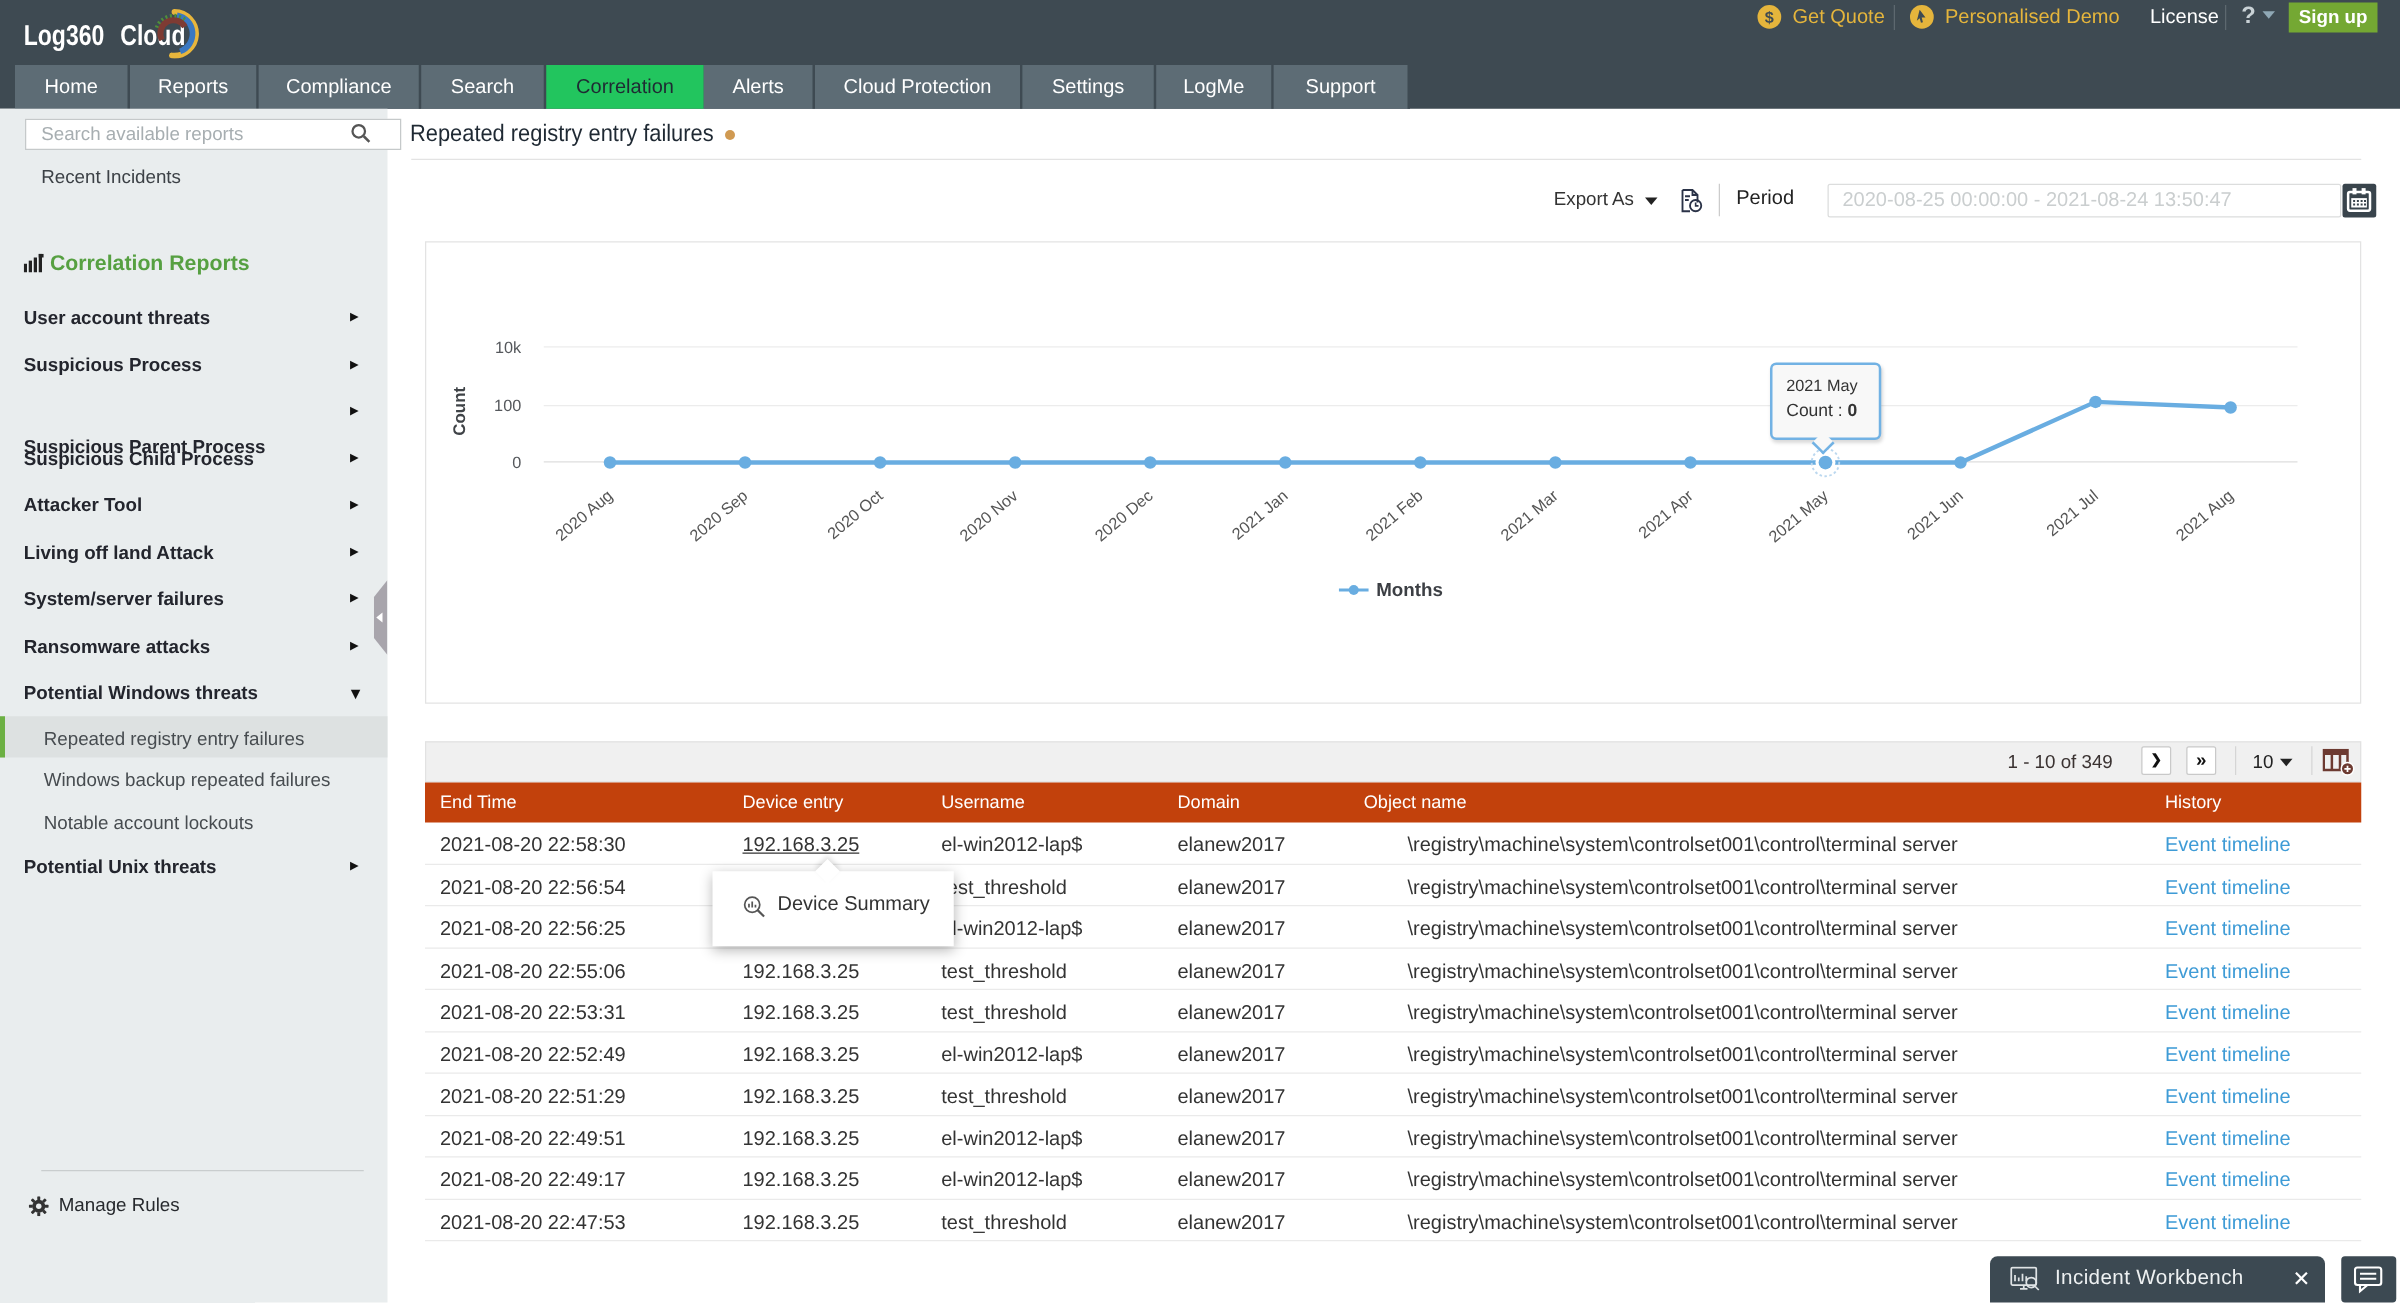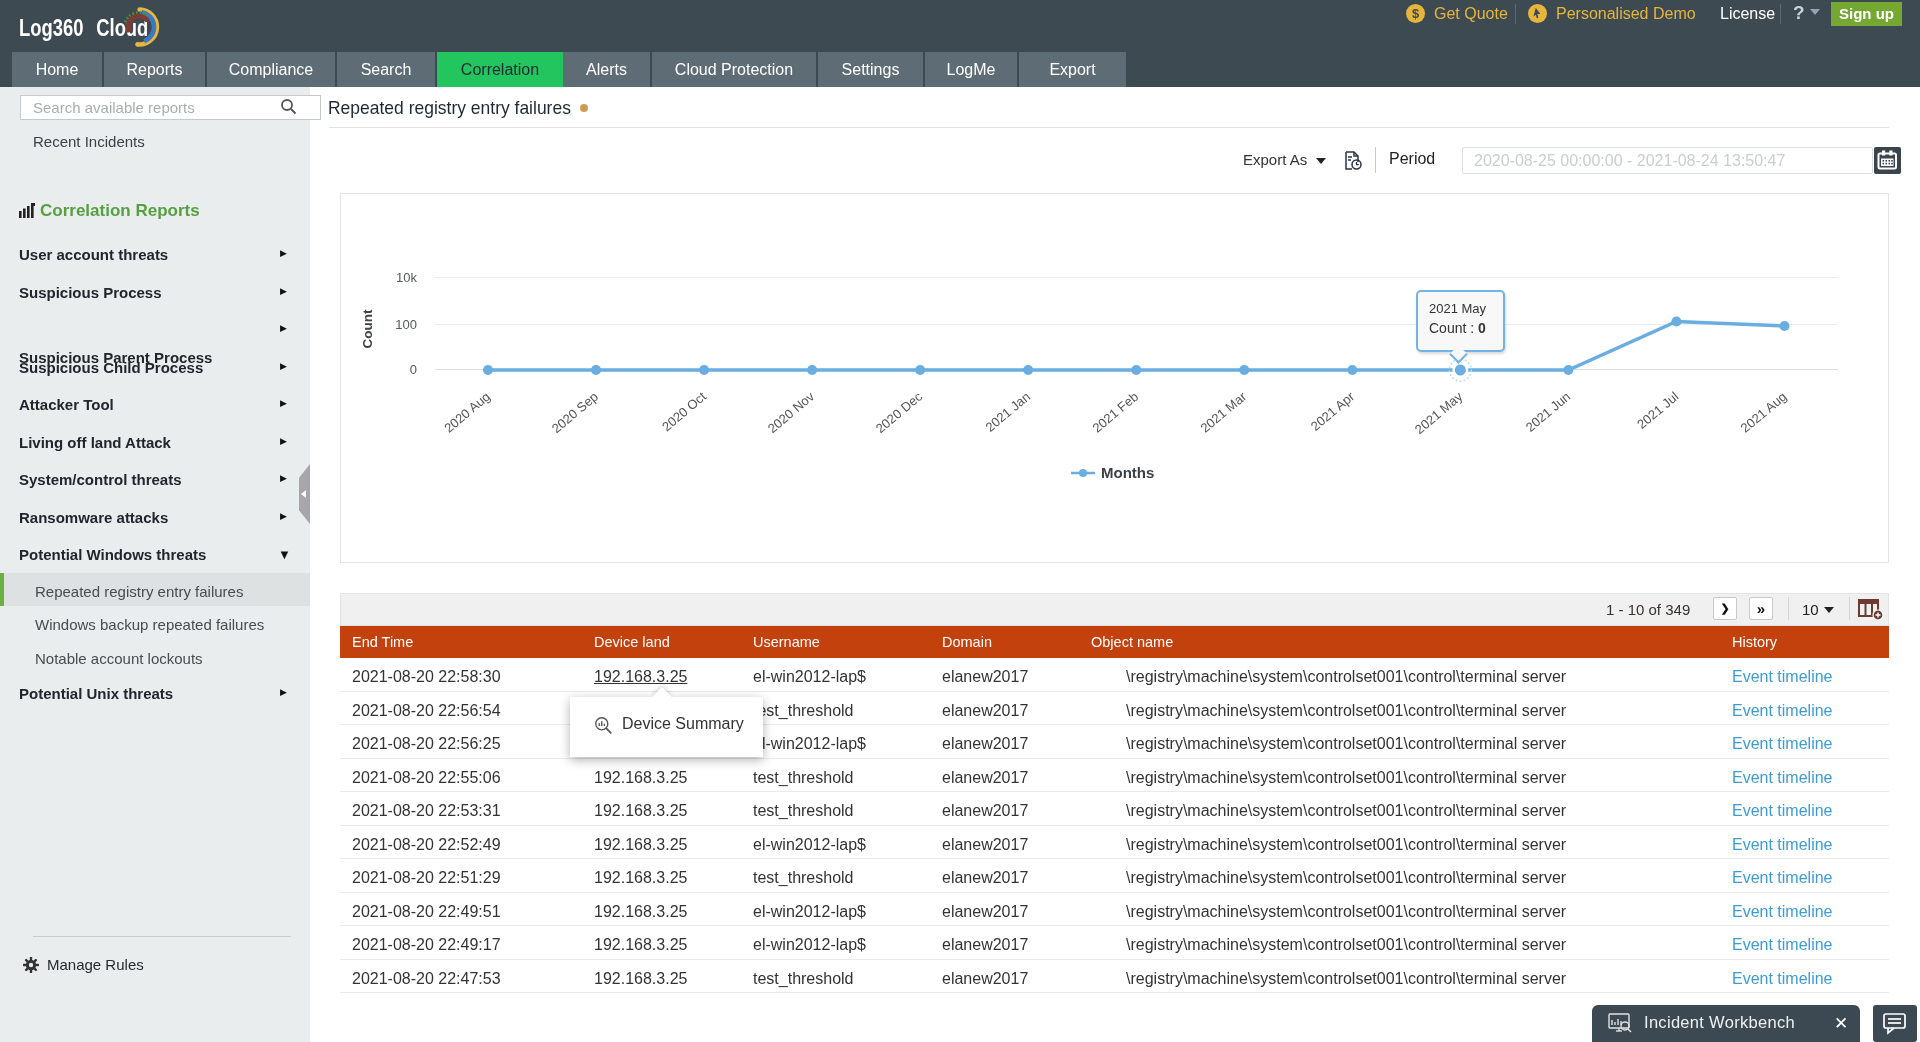--- a/index.html
+++ b/index.html
@@ -109,21 +109,21 @@
 <div id="nav">
     <div class="tab" style="left: 12px; width: 92px;">Home</div>
     <div class="tab" style="left: 104px; width: 103px;">Reports</div>
     <div class="tab" style="left: 207px; width: 130px;">Compliance</div>
     <div class="tab" style="left: 337px; width: 100px;">Search</div>
     <div class="tab active" style="left: 437px; width: 126px;">Correlation</div>
     <div class="tab" style="left: 563px; width: 89px;">Alerts</div>
     <div class="tab" style="left: 652px; width: 166px;">Cloud Protection</div>
     <div class="tab" style="left: 818px; width: 107px;">Settings</div>
     <div class="tab" style="left: 925px; width: 94px;">LogMe</div>
-    <div class="tab" style="left: 1019px; width: 109px;">Export</div>
+    <div class="tab" style="left: 1019px; width: 109px;">Support</div>
   </div>
 <div id="sidebar">
   <div id="search">Search available reports</div>
   <svg id="searchmag" width="17" height="17" viewBox="0 0 17 17">
       <circle cx="7" cy="7" r="5" fill="none" stroke="#555" stroke-width="1.8"></circle>
       <line x1="11" y1="11" x2="15.5" y2="15.5" stroke="#555" stroke-width="2"></line>
     </svg>
   <div class="subitem" style="left:33px; top:46px; color:#3c4146;">Recent Incidents</div>
   <svg id="crbars" width="16" height="15" viewBox="0 0 16 15">
       <rect x="0" y="8" width="2.6" height="7" fill="#222"></rect>
@@ -140,21 +140,21 @@
       <div class="sideitem" style="top: 196.5px;">Suspicious Process</div>
       <div class="arr" style="top: 198.5px;">▶</div>
       <div class="sideitem" style="top: 234px; margin-top: 28px;">Suspicious Parent Process</div>
       <div class="arr" style="top: 236px;">▶</div>
       <div class="sideitem" style="top: 271.5px;">Suspicious Child Process</div>
       <div class="arr" style="top: 273.5px;">▶</div>
       <div class="sideitem" style="top: 309px;">Attacker Tool</div>
       <div class="arr" style="top: 311px;">▶</div>
       <div class="sideitem" style="top: 346.5px;">Living off land Attack</div>
       <div class="arr" style="top: 348.5px;">▶</div>
-      <div class="sideitem" style="top: 384px;">System/control threats</div>
+      <div class="sideitem" style="top: 384px;">System/server failures</div>
       <div class="arr" style="top: 386px;">▶</div>
       <div class="sideitem" style="top: 421.5px;">Ransomware attacks</div>
       <div class="arr" style="top: 423.5px;">▶</div>
       <div class="sideitem" style="top: 459px;">Potential Windows threats</div>
       <div class="arr" style="top: 460px; font-size: 13px; left: 278px;">▼</div>
       <div class="subitem" style="top: 495.5px;">Repeated registry entry failures</div>
       <div class="subitem" style="top: 529px;">Windows backup repeated failures</div>
       <div class="subitem" style="top: 562.5px;">Notable account lockouts</div>
       <div class="sideitem" style="top: 598px;">Potential Unix threats</div>
       <div class="arr" style="top: 600px;">▶</div>
@@ -269,21 +269,21 @@
   <svg class="abs" style="left:1858px; top:599px;" width="26" height="22" viewBox="0 0 26 22">
       <rect x="1" y="1" width="19" height="16" fill="none" stroke="#6d3a31" stroke-width="2"></rect>
       <rect x="1" y="1" width="19" height="4" fill="#6d3a31"></rect>
       <line x1="7.5" y1="5" x2="7.5" y2="17" stroke="#6d3a31" stroke-width="2"></line>
       <line x1="14" y1="5" x2="14" y2="17" stroke="#6d3a31" stroke-width="2"></line>
       <circle cx="20" cy="16" r="5" fill="#6d3a31" stroke="#fff" stroke-width="1.2"></circle>
       <path d="M20 13.5v5M17.5 16h5" stroke="#fff" stroke-width="1.4"></path>
     </svg>
   <div id="thead">
     <span style="left:12px;">End Time</span>
-    <span style="left:254px;">Device land</span>
+    <span style="left:254px;">Device entry</span>
     <span style="left:413px;">Username</span>
     <span style="left:602px;">Domain</span>
     <span style="left:751px;">Object name</span>
     <span style="left:1392px;">History</span>
   </div>
   <div id="tbody">
       <div class="trow">
         <span class="c1">2021-08-20 22:58:30</span>
         <span class="c2" id="devlink">192.168.3.25</span>
         <span class="c3">el-win2012-lap$</span>

